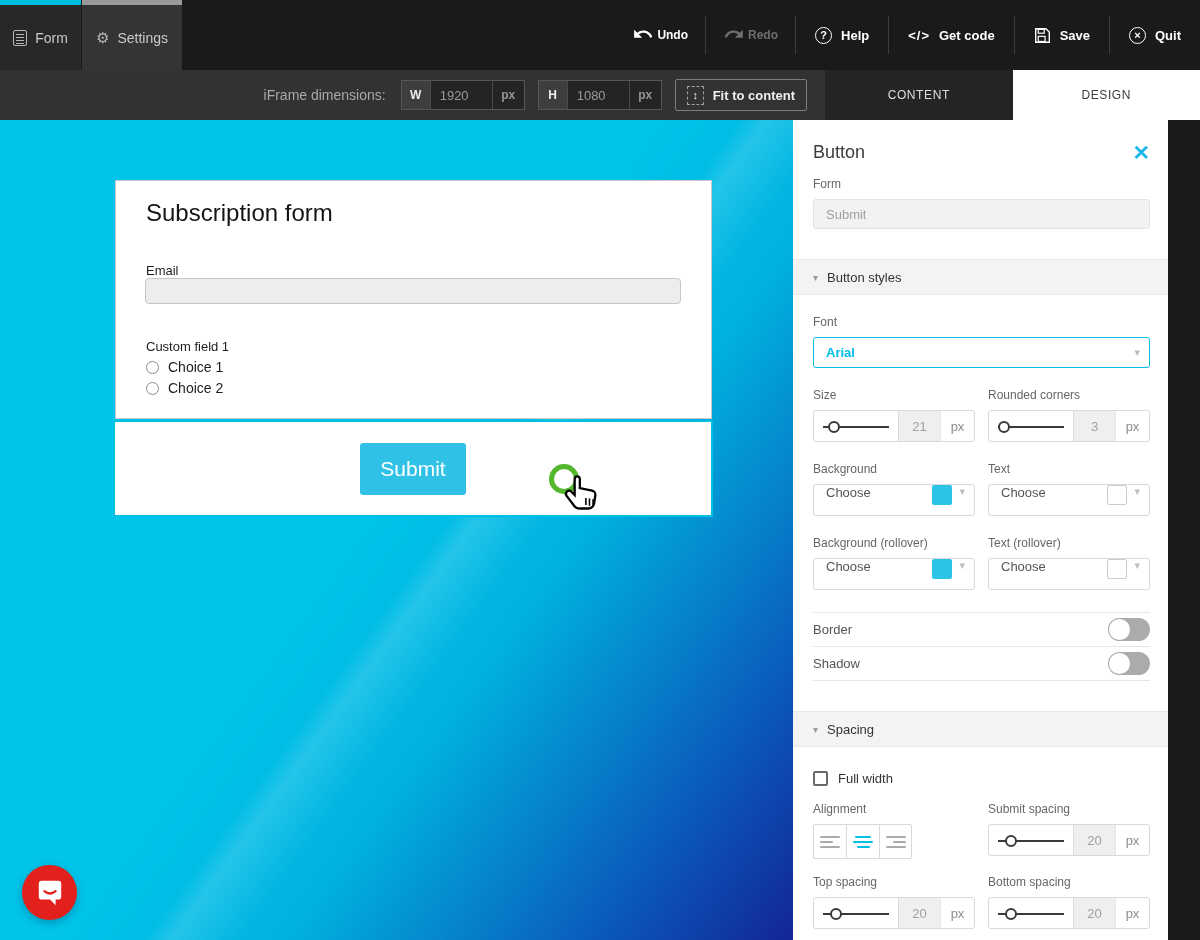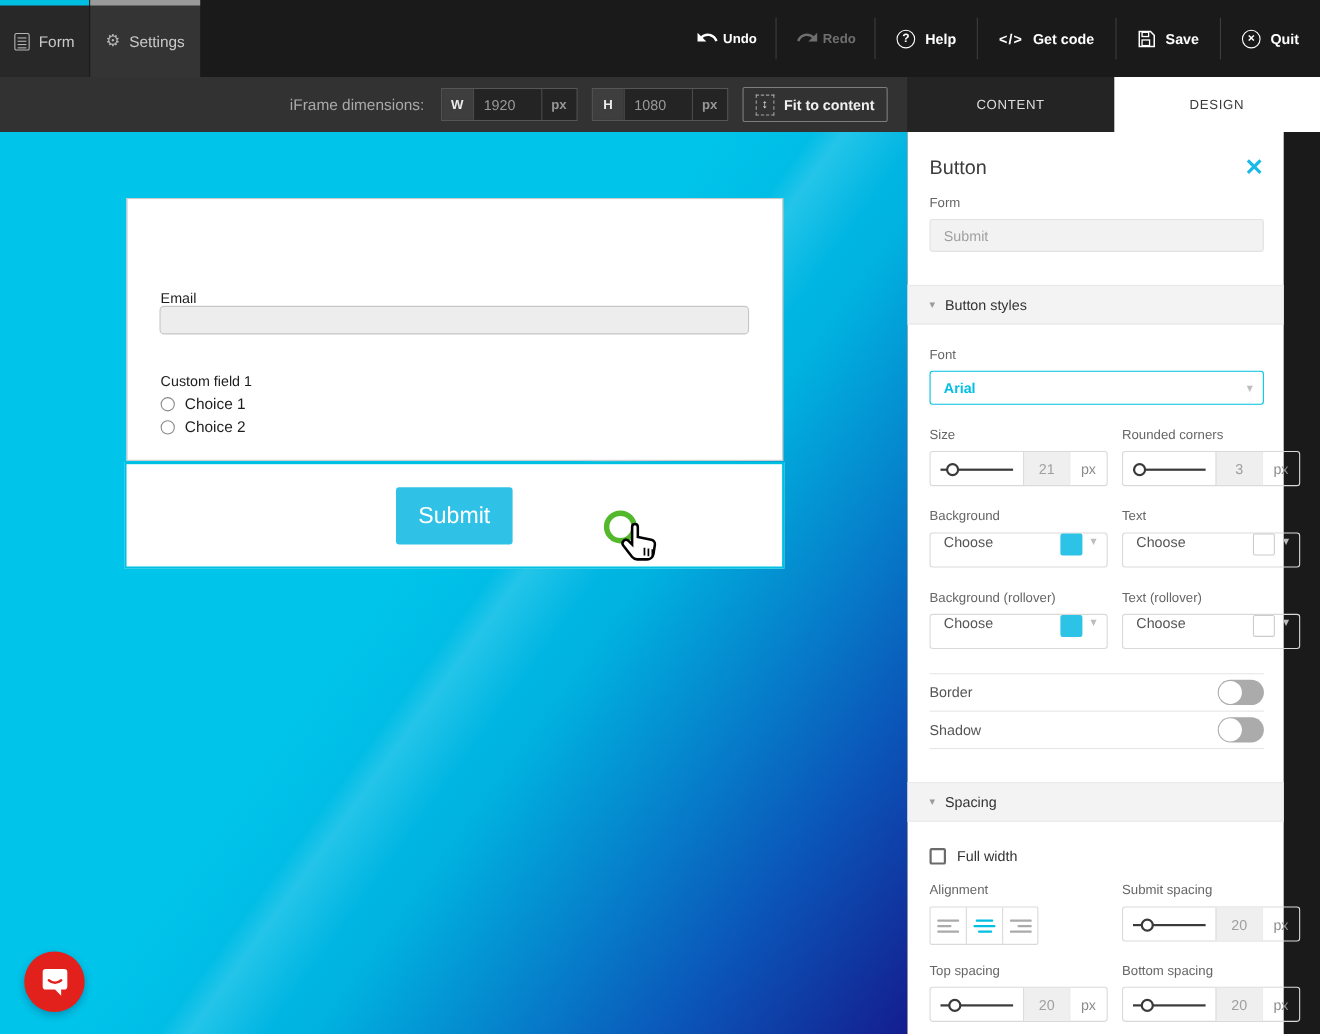--- a/index.html
+++ b/index.html
@@ -76,21 +76,21 @@
     border-radius:50%; display:flex; align-items:center; justify-content:center; cursor:pointer;
     box-shadow:0 3px 8px rgba(0,0,40,.25); }
 
   
   .panel-tabs { position:absolute; left:825px; top:70px; width:375px; height:50px; display:flex; }
   .ptab { flex:1; display:flex; align-items:center; justify-content:center; font-size:12px;
     letter-spacing:.6px; cursor:pointer; }
   .ptab-content { background:#242424; color:#dedede; }
   .ptab-design { background:#ffffff; color:#3a3a3a; }
 
-  .panel { position:absolute; left:825px; top:120px; width:342px; height:820px; background:#fff;
+  .panel { position:absolute; left:793px; top:120px; width:375px; height:820px; background:#fff;
     padding:0 18px 0 20px; color:#333; }
   .panel-head { margin-top:22px; display:flex; align-items:center; justify-content:space-between; }
   .panel-title { font-size:18px; color:#3c3c3c; }
   .close-x { color:#18b9e8; font-size:21px; font-weight:bold; cursor:pointer; line-height:1; }
   .field-label { font-size:12px; color:#666; }
   .mt14{margin-top:14px} .mt8{margin-top:8px} .mt16{margin-top:16px} .mt20{margin-top:20px}
   .text-input { width:100%; height:30px; background:#f2f2f2; border:1px solid #e2e2e2; border-radius:3px;
     padding-left:12px; font-size:13px; color:#555; font-family:"Liberation Sans",sans-serif; }
   .text-input::placeholder { color:#a0a0a0; }
 
@@ -217,20 +217,21 @@
   <div class="fit-btn">
     <span class="fit-ic">↕</span>
     <span class="fit-label">Fit to content</span>
   </div>
 </div>
 
 <div class="canvas">
   <div class="streak"></div>
 
   <div class="form-box">
+    <div class="form-title">Subscription form</div>
     <div class="fb-label" style="left:30px; top:82px;">Email</div>
     <div class="email-input"></div>
     <div class="fb-label" style="left:30px; top:158px;">Custom field 1</div>
     <div class="radio-row" style="top:178px;">
       <span class="radio-dot"></span>
       <span class="radio-text">Choice 1</span>
     </div>
     <div class="radio-row" style="top:199px;">
       <span class="radio-dot"></span>
       <span class="radio-text">Choice 2</span>

